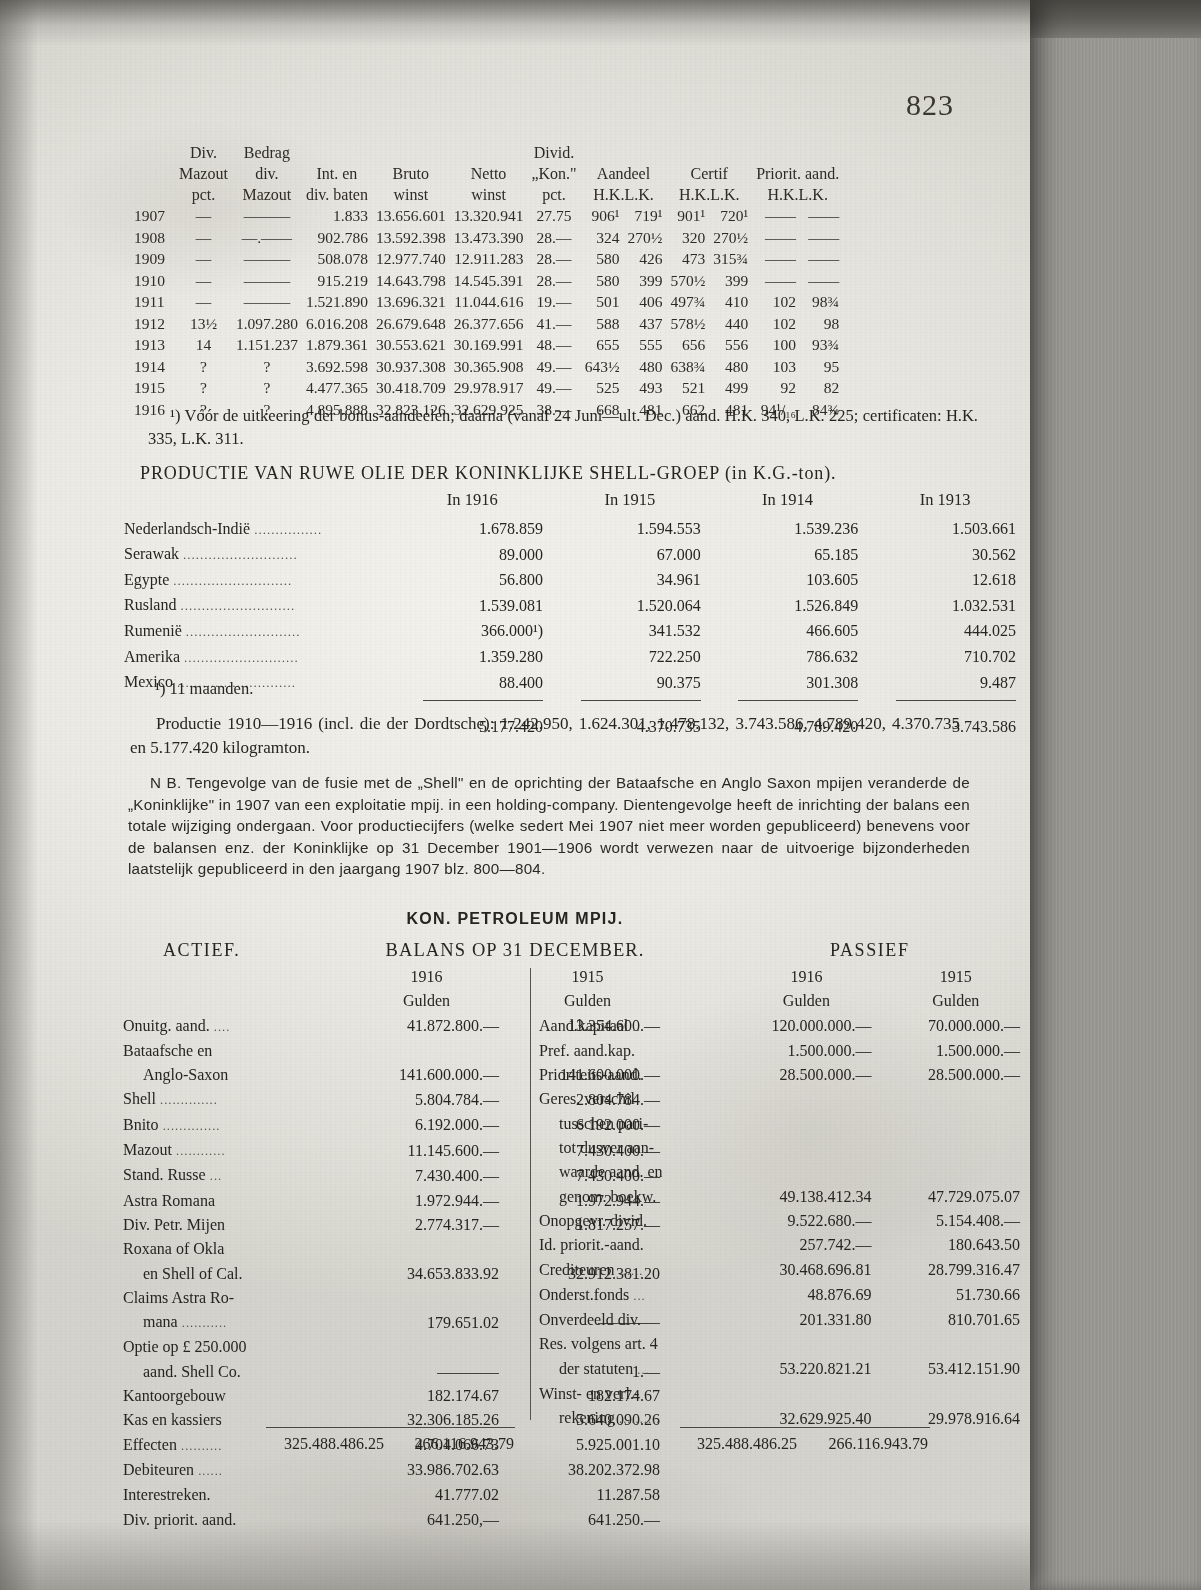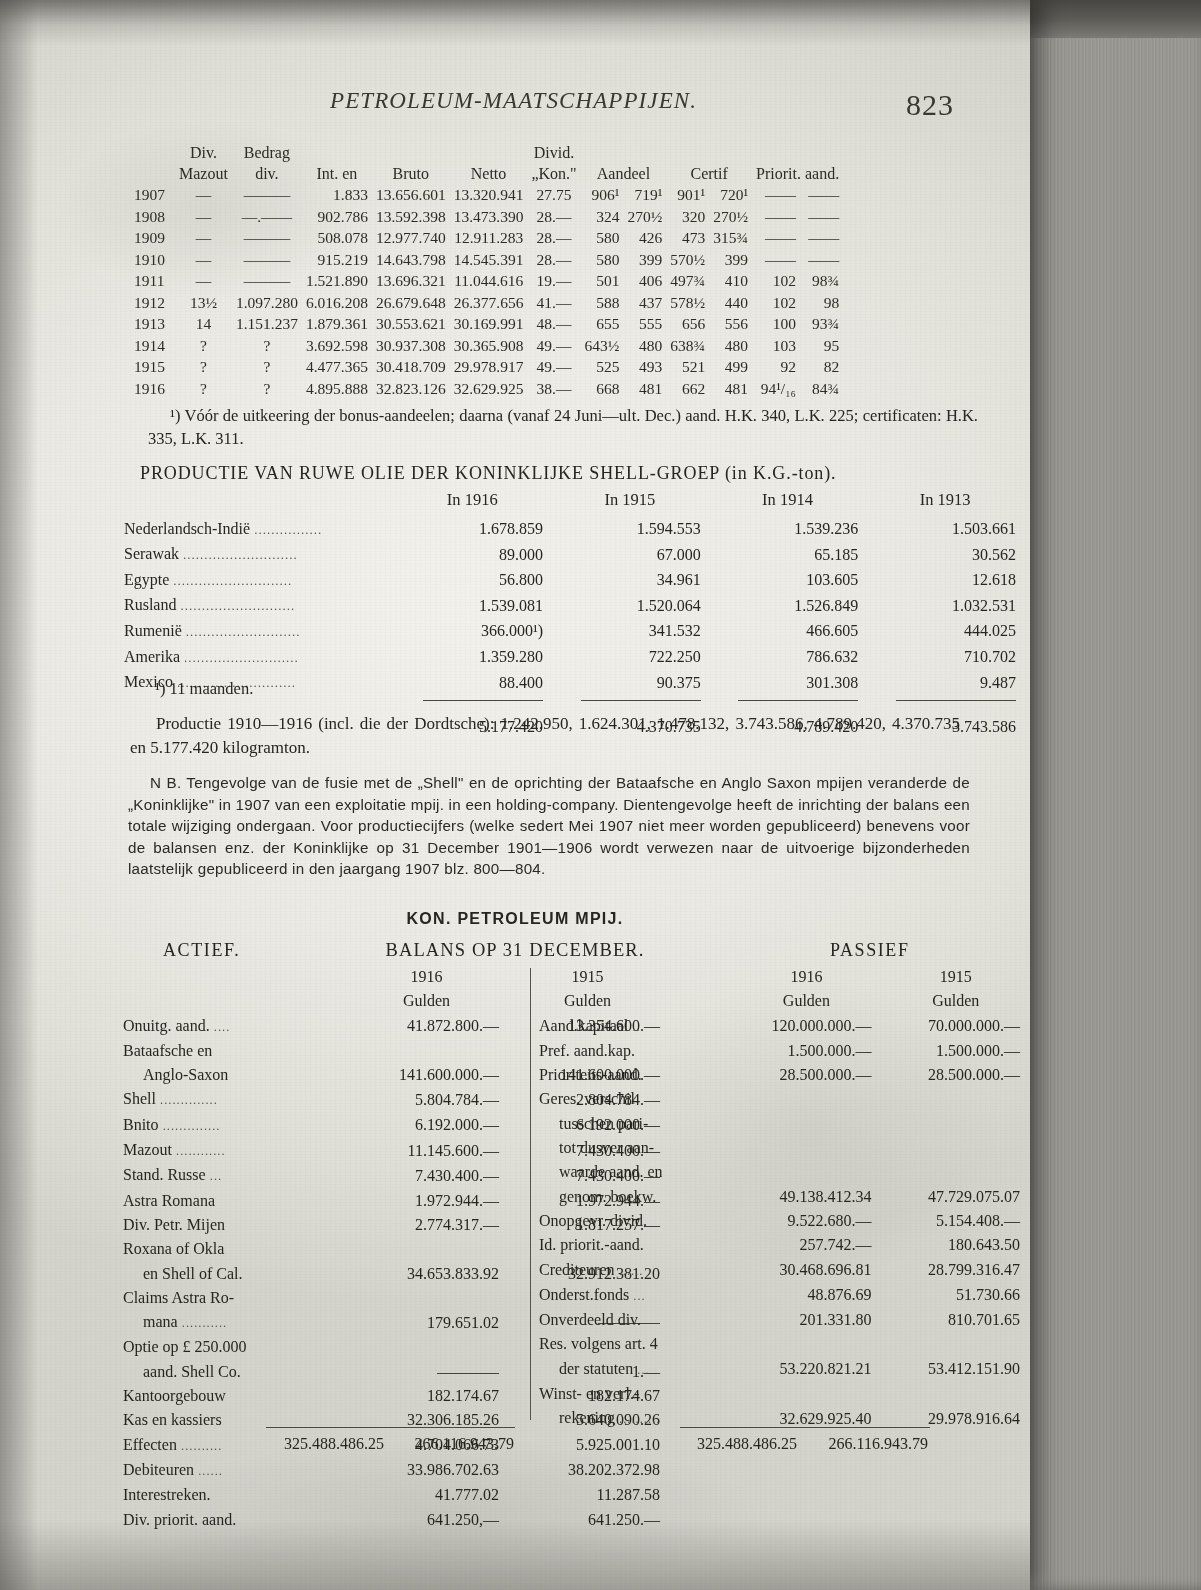--- a/index.html
+++ b/index.html
@@ -142,21 +142,20 @@
     <div class="blotch" style="left:60px;top:120px;width:300px;height:180px;background:radial-gradient(closest-side,rgba(150,146,132,.13),rgba(0,0,0,0));"></div>
     <div class="blotch" style="left:620px;top:980px;width:380px;height:300px;background:radial-gradient(closest-side,rgba(155,150,138,.12),rgba(0,0,0,0));"></div>
     <div class="blotch" style="left:130px;top:1440px;width:640px;height:150px;background:radial-gradient(closest-side,rgba(150,146,134,.14),rgba(0,0,0,0));"></div>
     <div class="page-top-shadow"></div>
     <div class="page-left-shadow"></div>
     <div class="page-bottom-shadow"></div>
   </div>
 
   <div id="content">
 
-    <div class="runhead">PETROLEUM-MAATSCHAPPIJEN.</div>
     <div class="folio">823</div>
 
     <table class="t1">
       <thead>
         <tr class="hd">
           <td></td>
           <td>Div.</td>
           <td>Bedrag</td>
           <td></td>
           <td></td>
@@ -169,20 +168,32 @@
           <td>Mazout</td>
           <td>div.</td>
           <td>Int. en</td>
           <td>Bruto</td>
           <td>Netto</td>
           <td>„Kon."</td>
           <td colspan="2">Aandeel</td>
           <td colspan="2">Certif</td>
           <td colspan="2">Priorit. aand.</td>
         </tr>
+        <tr class="hd">
+          <td></td>
+          <td>pct.</td>
+          <td>Mazout</td>
+          <td>div. baten</td>
+          <td>winst</td>
+          <td>winst</td>
+          <td>pct.</td>
+          <td colspan="2">H.K.L.K.</td>
+          <td colspan="2">H.K.L.K.</td>
+          <td colspan="2">H.K.L.K.</td>
+        </tr>
       </thead>
       <tbody id="t1-body">
           <tr class="row">
             <td class="yr">1907</td>
             <td class="ctr">—</td>
             <td class="ctr">———</td>
             <td class="num">1.833</td>
             <td class="num">13.656.601</td>
             <td class="num">13.320.941</td>
             <td class="ctr">27.75</td>

